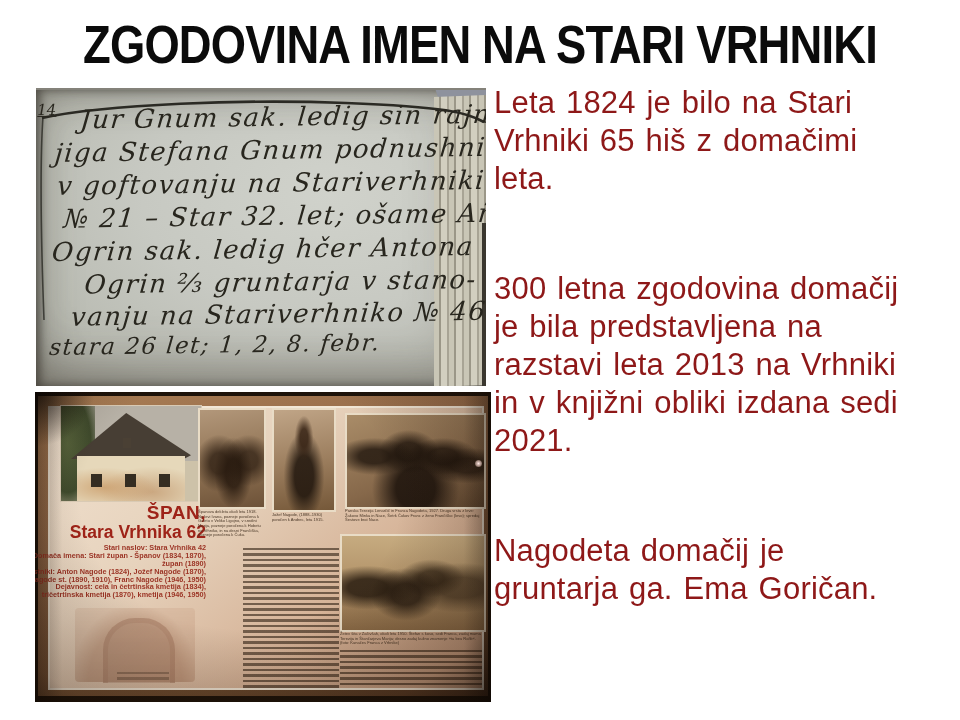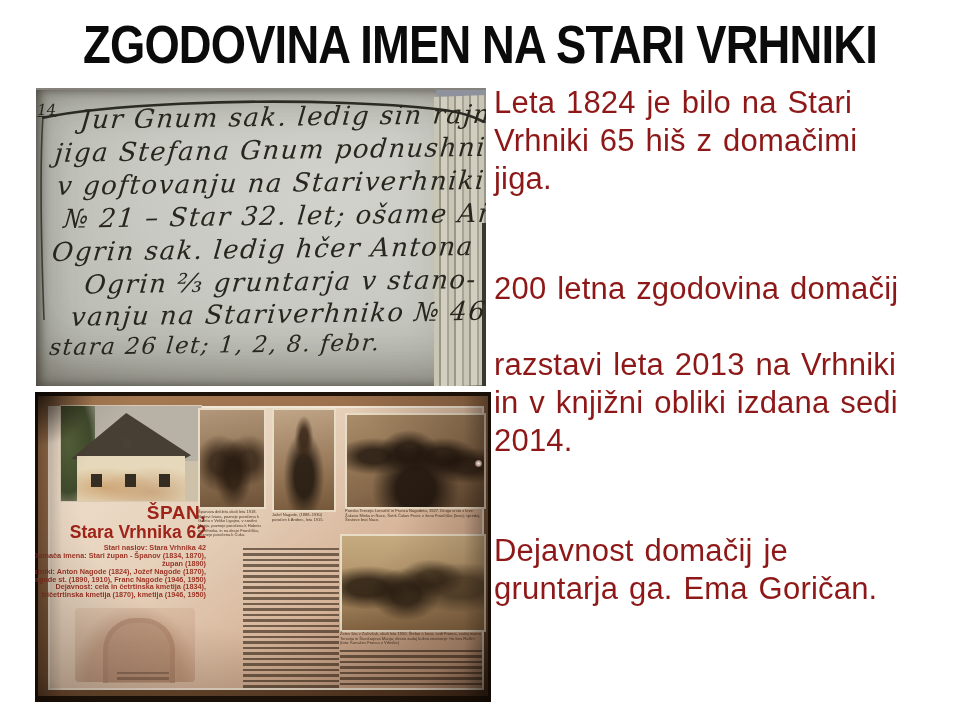--- a/index.html
+++ b/index.html
@@ -194,26 +194,26 @@
 
   <div class="panel-vignette"></div>
   <div class="panel-corner-shadow"></div>
   <div class="reflection-dot"></div>
 </div>
 
 <div class="right-text">
   <p>
     <span class="ln">Leta 1824 je bilo na Stari</span><br>
     <span class="ln">Vrhniki 65 hiš z domačimi</span><br>
-    <span class="ln">jiga.</span>
+    <span class="ln">leta.</span>
   </p>
   <p>
-    <span class="ln">200 letna zgodovina domačij</span><br>
-    <br>
+    <span class="ln">300 letna zgodovina domačij</span><br>
+    <span class="ln">je bila predstavljena na</span><br>
     <span class="ln">razstavi leta 2013 na Vrhniki</span><br>
     <span class="ln">in v knjižni obliki izdana sedi</span><br>
-    <span class="ln">2014.</span>
+    <span class="ln">2021.</span>
   </p>
   <p>
-    <span class="ln">Dejavnost domačij je</span><br>
+    <span class="ln">Nagodeta domačij je</span><br>
     <span class="ln">gruntarja ga. Ema Goričan.</span>
   </p>
 </div>
 
 </body></html>

